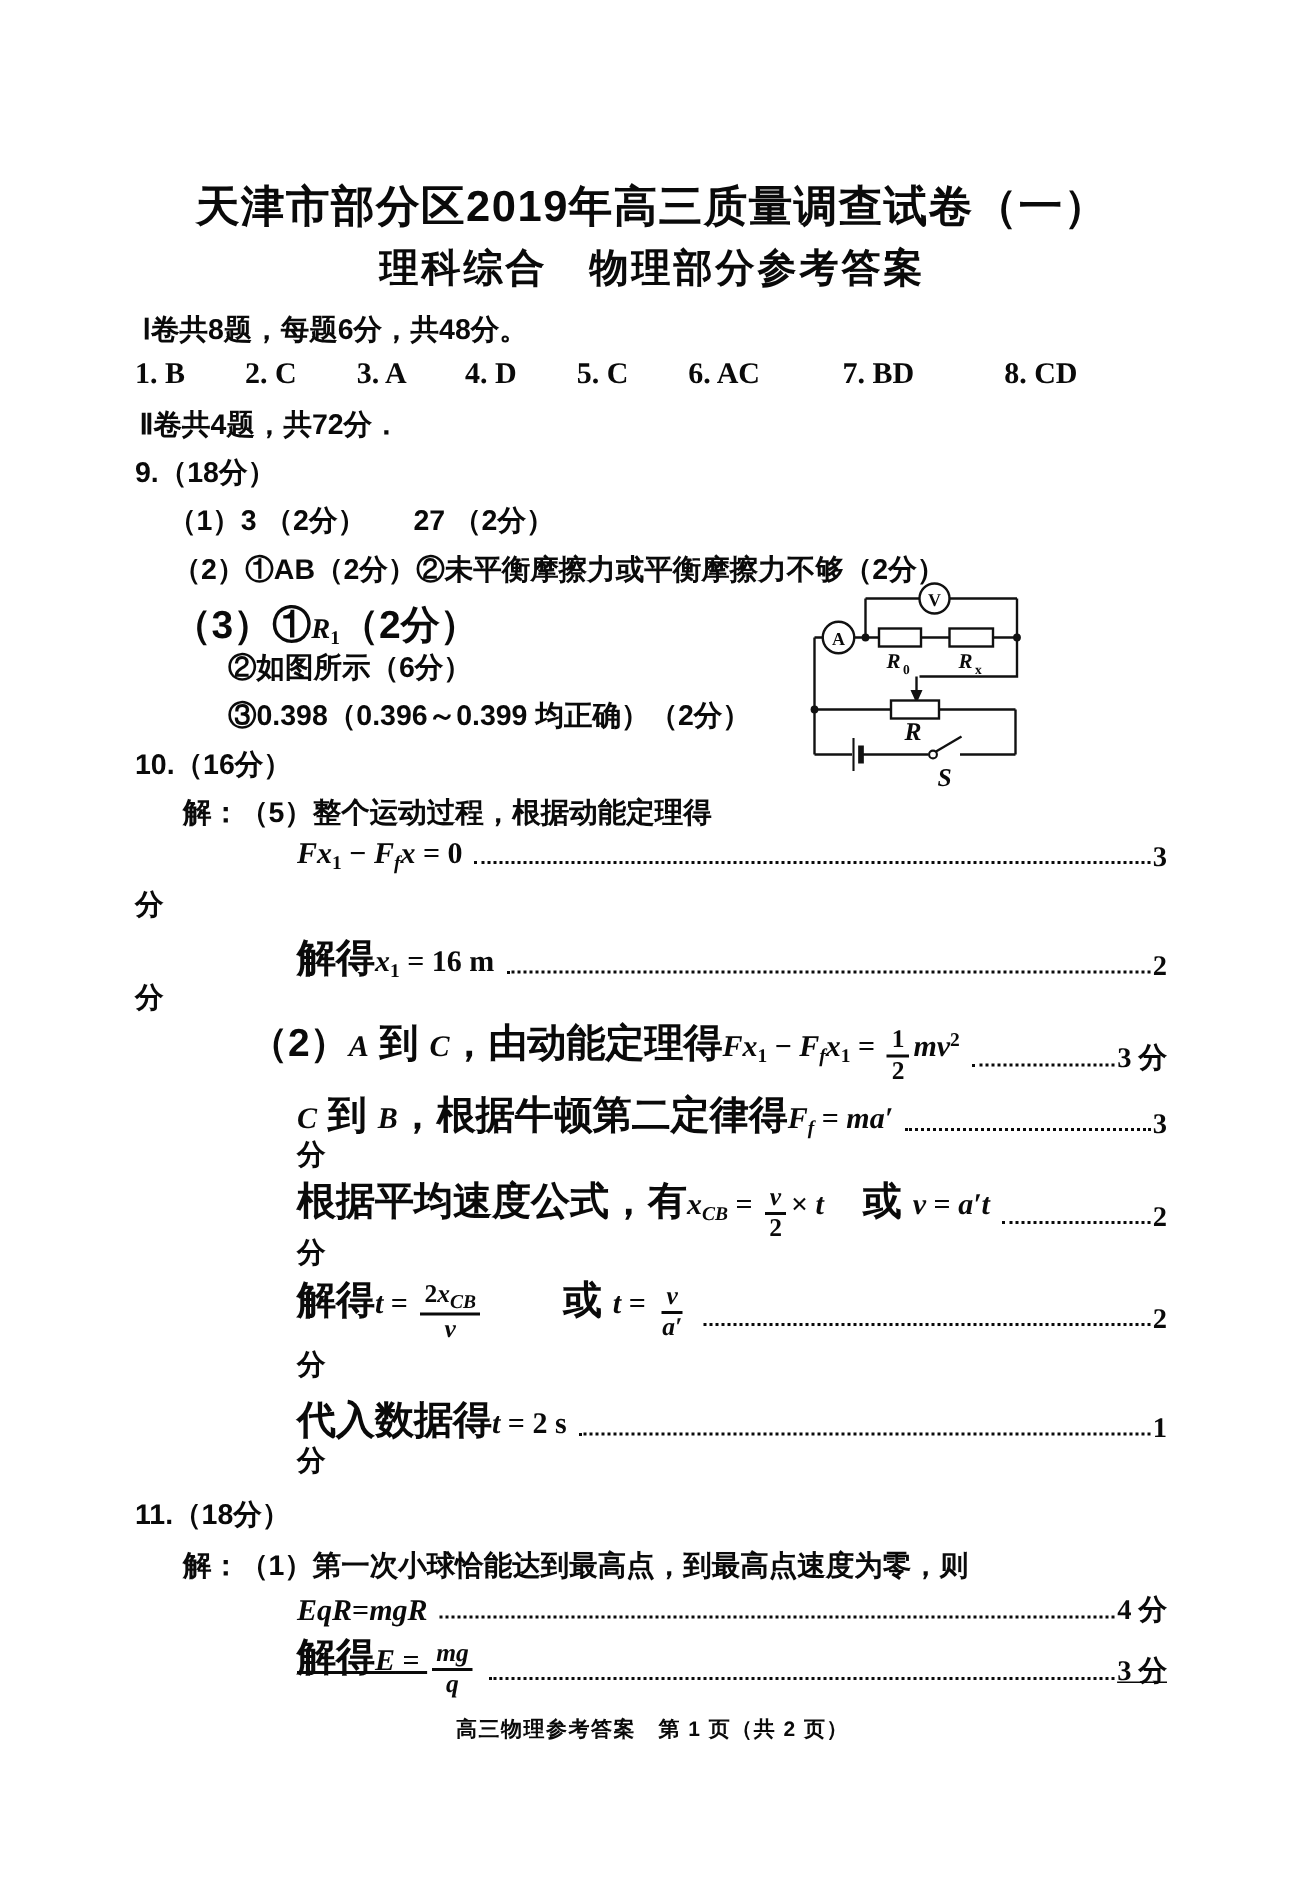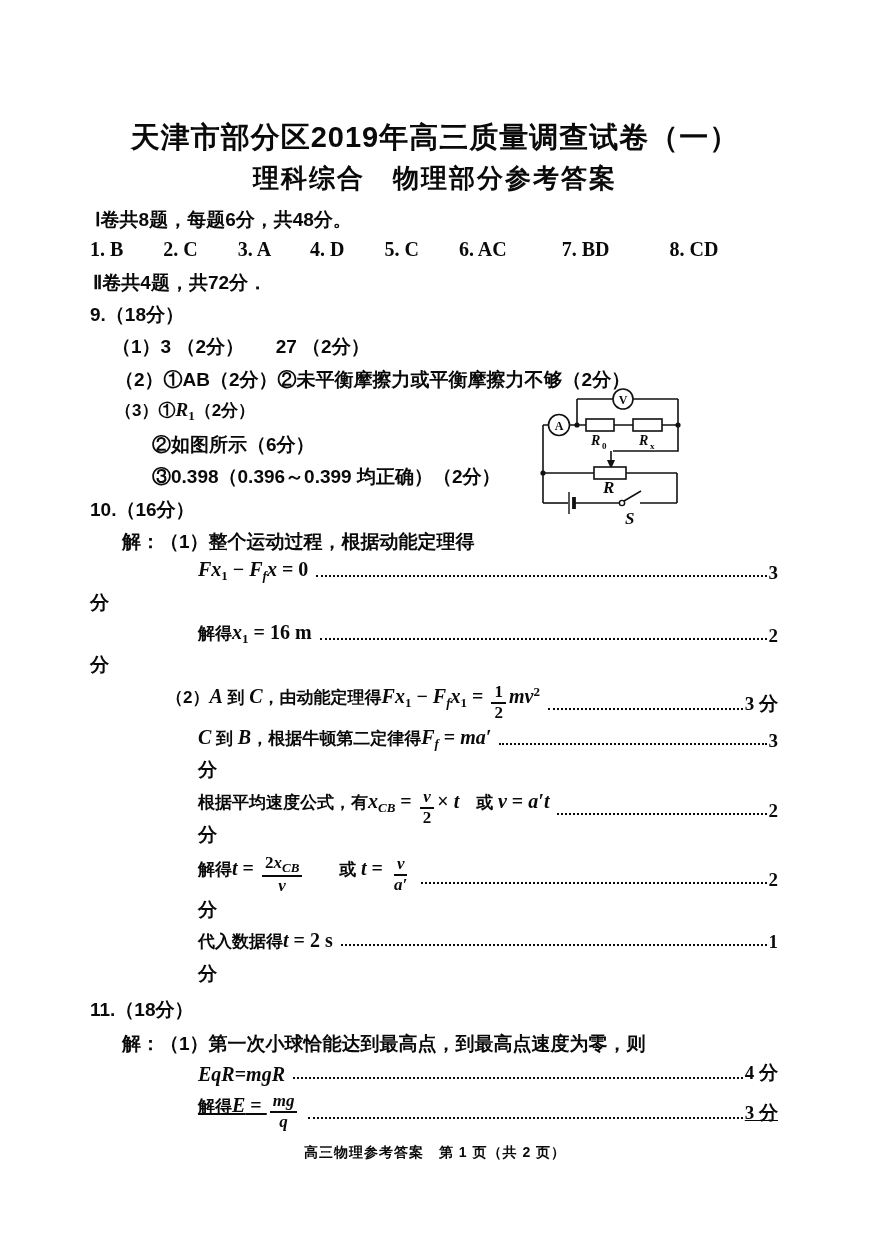--- a/index.html
+++ b/index.html
@@ -14,21 +14,21 @@
   .serif-line{font-family:"Liberation Serif",serif;font-size:20px;font-weight:700;}
   .footer{top:1144px;left:0;right:0;text-align:center;font-size:14px;font-weight:700;letter-spacing:1px;}
 
   
   .fline{display:flex;align-items:flex-end;font-size:20px;}
   .formula{white-space:nowrap;}
   .leader{flex:1 1 auto;min-width:30px;border-bottom:2.6px dotted #0a0a0a;margin:0 2px 7px 8px;}
   .score{white-space:nowrap;font-family:"Liberation Serif",serif;font-weight:700;font-size:19px;}
 
   
-  .cn{font-family:"Liberation Sans",sans-serif;font-weight:700;font-size:17px;margin-top:38px;}
+  .cn{font-family:"Liberation Sans",sans-serif;font-weight:700;font-size:26px;margin-top:38px;}
   .op{font-family:"Liberation Serif",serif;font-weight:700;}
   .it{font-family:"Liberation Serif",serif;font-weight:700;font-style:italic;}
   .sub{font-family:"Liberation Serif",serif;font-weight:700;font-size:13px;vertical-align:-4px;}
   .subi{font-family:"Liberation Serif",serif;font-weight:700;font-style:italic;font-size:13px;vertical-align:-4px;}
   .sup{font-family:"Liberation Serif",serif;font-weight:700;font-size:13px;vertical-align:7px;}
   .frac{display:inline-flex;flex-direction:column;align-items:center;line-height:1.1;
         vertical-align:middle;margin:0 3px;font-size:17px;transform:translateY(5px);}
   .fr-n{border-bottom:2px solid #0a0a0a;padding:0 3px;}
   .fr-d{padding:0 3px;}
 
@@ -93,21 +93,21 @@
     <text x="31" y="47" text-anchor="middle" class="svg-meter">A</text>
     <text x="63" y="62" class="svg-var">R</text>
     <text x="74" y="66" class="svg-sub">0</text>
     <text x="111" y="62" class="svg-var">R</text>
     <text x="122" y="66" class="svg-sub">x</text>
     <text x="75" y="110" class="svg-var-lg">R</text>
     <text x="97" y="141" class="svg-var-lg">S</text>
   </svg>
 
   <div class="abs body-line" style="left:90px;top:497px;">10.（16分）</div>
-  <div class="abs body-line" style="left:122px;top:529px;">解：（1）整个运动过程，根据动能定理得</div>
+  <div class="abs body-line" style="left:122px;top:529px;">解：（5）整个运动过程，根据动能定理得</div>
 
   <div class="abs fline" style="left:198px;top:558px;width:580px;">
     <span class="formula"><span class="it">Fx</span><span class="sub">1</span><span class="op"> − </span><span class="it">F</span><span class="subi">f</span><span class="it">x</span><span class="op"> = 0</span></span>
     <span class="leader"></span>
     <span class="score">3</span>
   </div>
   <div class="abs body-line" style="left:90px;top:590px;">分</div>
 
   <div class="abs fline" style="left:198px;top:621px;width:580px;">
     <span class="formula"><span class="cn">解得</span><span class="it">x</span><span class="sub">1</span><span class="op"> = 16 m</span></span>

